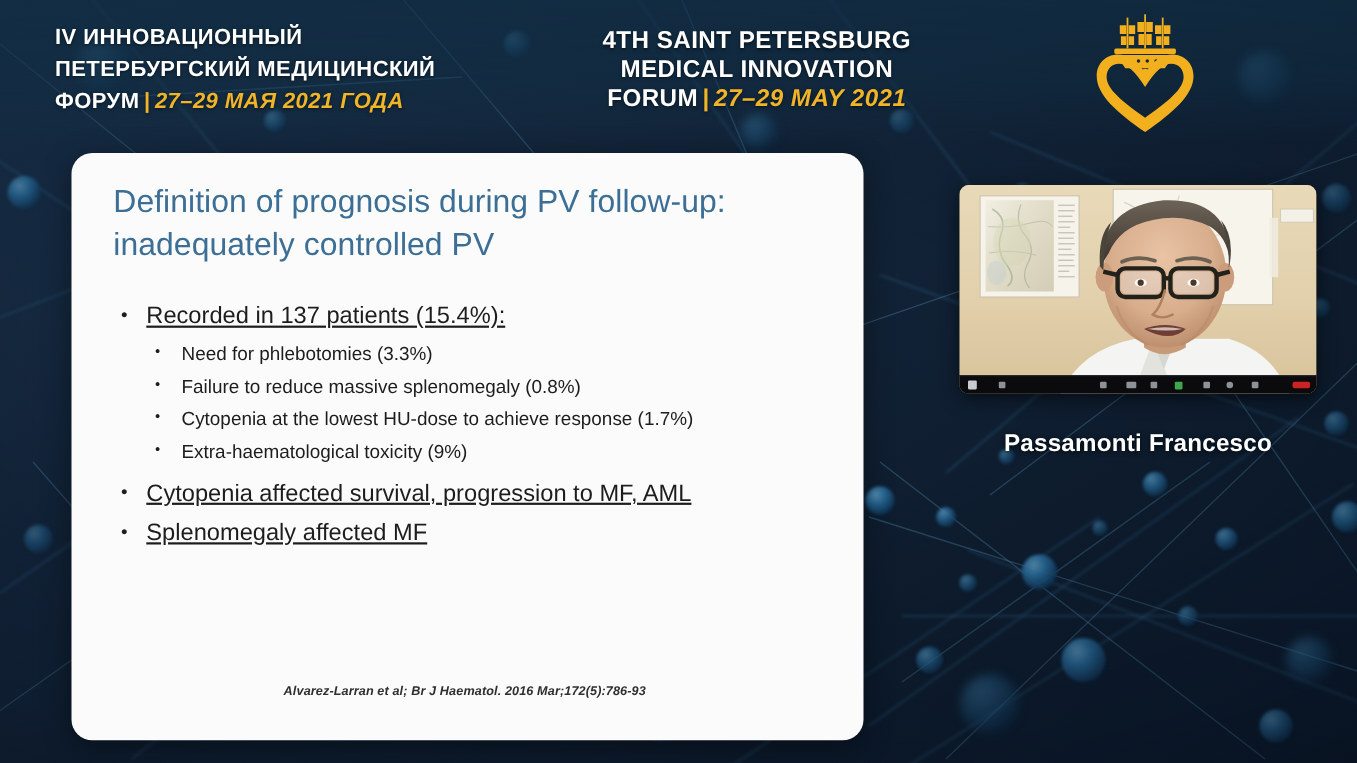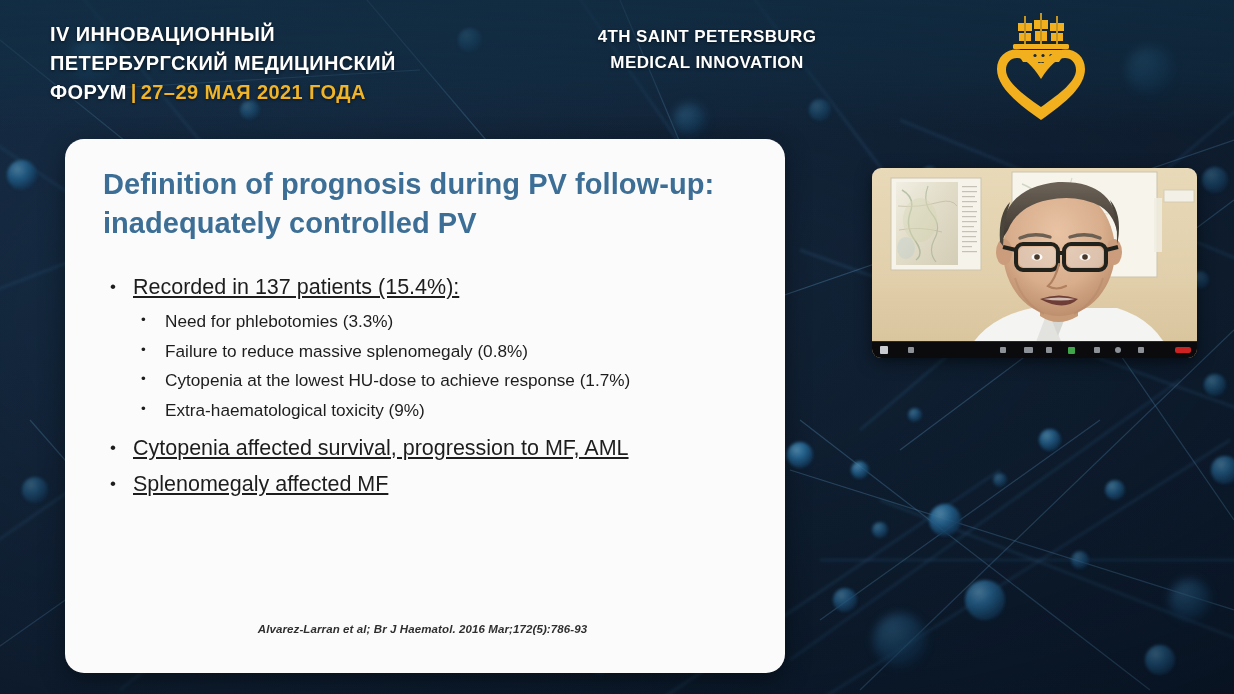--- a/index.html
+++ b/index.html
@@ -65,27 +65,27 @@
     text-shadow: 0 1px 3px rgba(0,0,0,0.55);
   }
   #hdr-ru {
     left: 50px; top: 20px;
     font-size: 20px;
     line-height: 29px;
     text-align: left;
     width: 470px;
   }
   #hdr-en {
-    left: 542px; top: 24px;
-    font-size: 17px;
+    left: 523px; top: 24px;
+    font-size: 22px;
     line-height: 26px;
     text-align: center;
     width: 330px;
   }
-  .gold { color: #f0b429; }
+  .gold { color: #f0b429; font-style: italic; }
   .sep  { color: #f0b429; font-weight: bold; padding: 0 4px; }
 
   
   #logo {
     position: absolute;
     left: 985px; top: 6px;
     width: 112px; height: 118px;
     z-index: 6;
   }
 
@@ -101,21 +101,21 @@
     overflow: hidden;
   }
 
   #slide-title {
     position: absolute;
     left: 38px; top: 26px;
     width: 650px;
     font-size: 29px;
     line-height: 38.5px;
     color: #3d6f96;
-    font-weight: bold;
+    font-weight: normal;
     letter-spacing: 0.05px;
   }
 
   #bullet-area {
     position: absolute;
     left: 38px; top: 135px;
     width: 660px;
   }
 
   .b1 {
@@ -344,20 +344,23 @@
       <div>IV ИННОВАЦИОННЫЙ</div>
       <div>ПЕТЕРБУРГСКИЙ МЕДИЦИНСКИЙ</div>
       <div>
         <span>ФОРУМ</span><span class="sep">|</span><span class="gold">27–29 МАЯ 2021 ГОДА</span>
       </div>
     </div>
 
     <div class="hdr-block" id="hdr-en">
       <div>4TH SAINT PETERSBURG</div>
       <div>MEDICAL INNOVATION</div>
+      <div>
+        <span>FORUM</span><span class="sep">|</span><span class="gold">27–29 MAY 2021</span>
+      </div>
     </div>
 
     <svg id="logo" viewBox="0 0 112 118">
       <g fill="#f2b01e">
 
         <path d="M30 44 L82 44 L74 56 L38 56 Z"></path>
         <rect x="28" y="38" width="56" height="5" rx="1.5"></rect>
 
         <g fill="#16293f">
           <circle cx="42" cy="49.5" r="1.6"></circle>
@@ -540,14 +543,15 @@
         <div class="tb-ico" style="left:174px;"></div>
         <div class="tb-ico" id="tb-green" style="left:196px;"></div>
         <div class="tb-ico" style="left:222px;"></div>
         <div class="tb-ico" style="left:243px;border-radius:50%;"></div>
         <div class="tb-ico" style="left:266px;"></div>
         <div id="tb-rec"></div>
       </div>
     </div>
   </div>
 
+  <div id="speaker-name">Passamonti Francesco</div>
 
 </div>
 
 </body></html>

